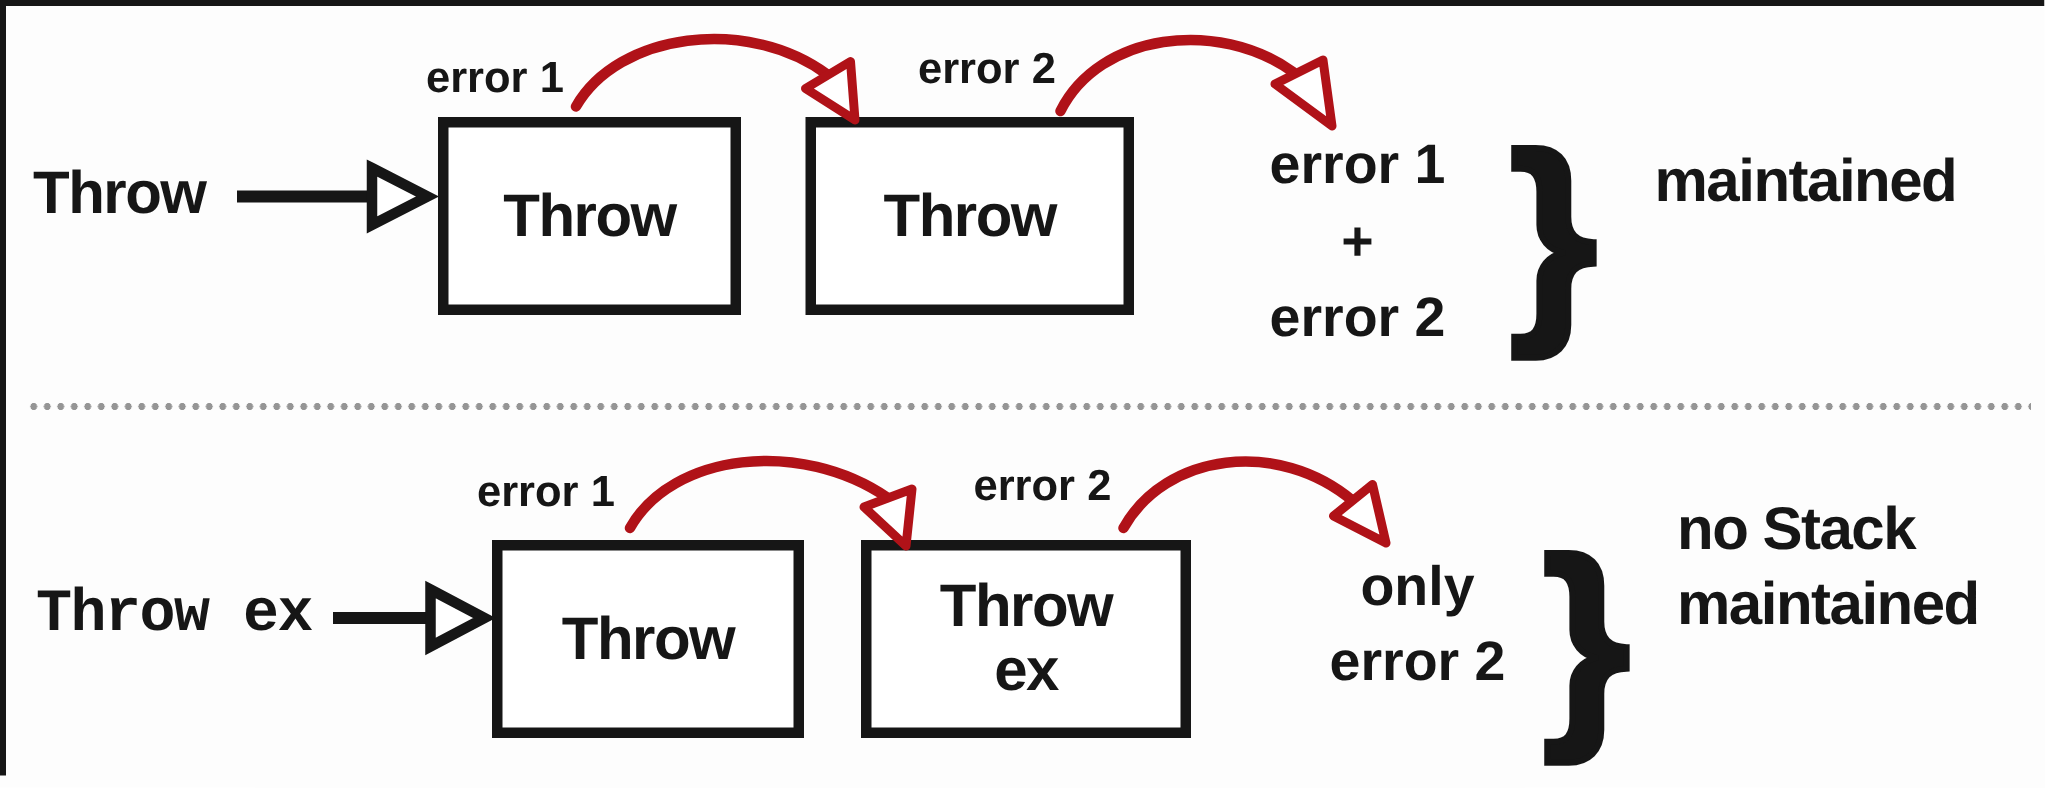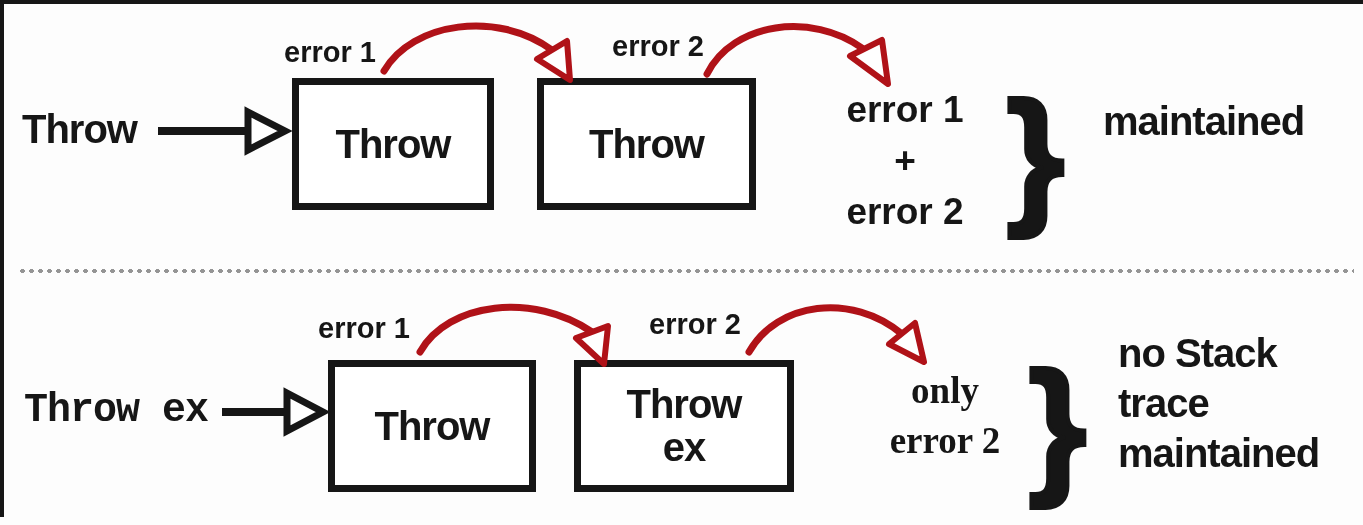--- a/index.html
+++ b/index.html
@@ -6,21 +6,21 @@
   body{font-family:"Liberation Sans", sans-serif;}
   .stage{position:relative;width:1363px;height:525px;background:var(--bg);overflow:hidden;}
   .bar{position:absolute;background:var(--ink);}
   .b{font-weight:700;color:var(--ink);}
   .abs{position:absolute;}
   .srclbl{font-size:40px;letter-spacing:-1px;white-space:nowrap;}
   .box{position:absolute;border:7px solid var(--ink);background:#fff;display:flex;flex-direction:column;align-items:center;justify-content:center;box-sizing:border-box;}
   .boxlbl{font-size:40px;line-height:43px;letter-spacing:-1px;}
   .errlbl{font-size:29px;white-space:nowrap;}
   .result{text-align:center;font-size:37px;line-height:51px;white-space:nowrap;}
-  .result2{text-align:center;font-size:37px;line-height:50px;white-space:nowrap;font-family:Liberation Serif, serif;}
+  .result2{text-align:center;font-size:37px;line-height:50px;white-space:nowrap;}
   .brace{font-size:150px;line-height:158px;-webkit-text-stroke:4px var(--ink);display:flex;align-items:center;justify-content:center;}
   .note{font-size:40px;line-height:44px;letter-spacing:-1px;white-space:nowrap;}
   .note2{font-size:40px;line-height:50px;letter-spacing:-1px;white-space:nowrap;}
   .divider{position:absolute;background-image:radial-gradient(circle, var(--divider) 0 2.2px, transparent 2.4px);background-size:9px 6px;background-repeat:repeat-x;}
   svg.overlay{position:absolute;left:0;top:0;pointer-events:none;}
 </style>
 </head>
 <body>
 
 <div class="stage">
@@ -69,21 +69,20 @@
 
   <div class="abs b result2" style="left:870px;top:366px;width:150px;">
     <div>only</div>
     <div>error 2</div>
   </div>
 
   <div class="abs b brace" style="left:1020px;top:346px;width:75px;height:158px;">}</div>
 
   <div class="abs b note2" style="left:1118px;top:328px;">
     <div>no Stack</div>
-    <div>trace</div>
     <div>maintained</div>
   </div>
 
   <svg class="overlay" width="1363" height="525" viewBox="0 0 1363 525">
 
     <line x1="158" y1="131" x2="250" y2="131" stroke="var(--ink)" stroke-width="8"></line>
     <polygon points="248,112 285,131 248,150" fill="#ffffff" stroke="var(--ink)" stroke-width="7"></polygon>
 
     <path d="M 384 71 C 412 22, 498 10, 552 50" fill="none" stroke="var(--red)" stroke-width="7" stroke-linecap="round"></path>
     <polygon points="537,59 567,41 570,80" fill="#ffffff" stroke="var(--red)" stroke-width="6" stroke-linejoin="round"></polygon>

